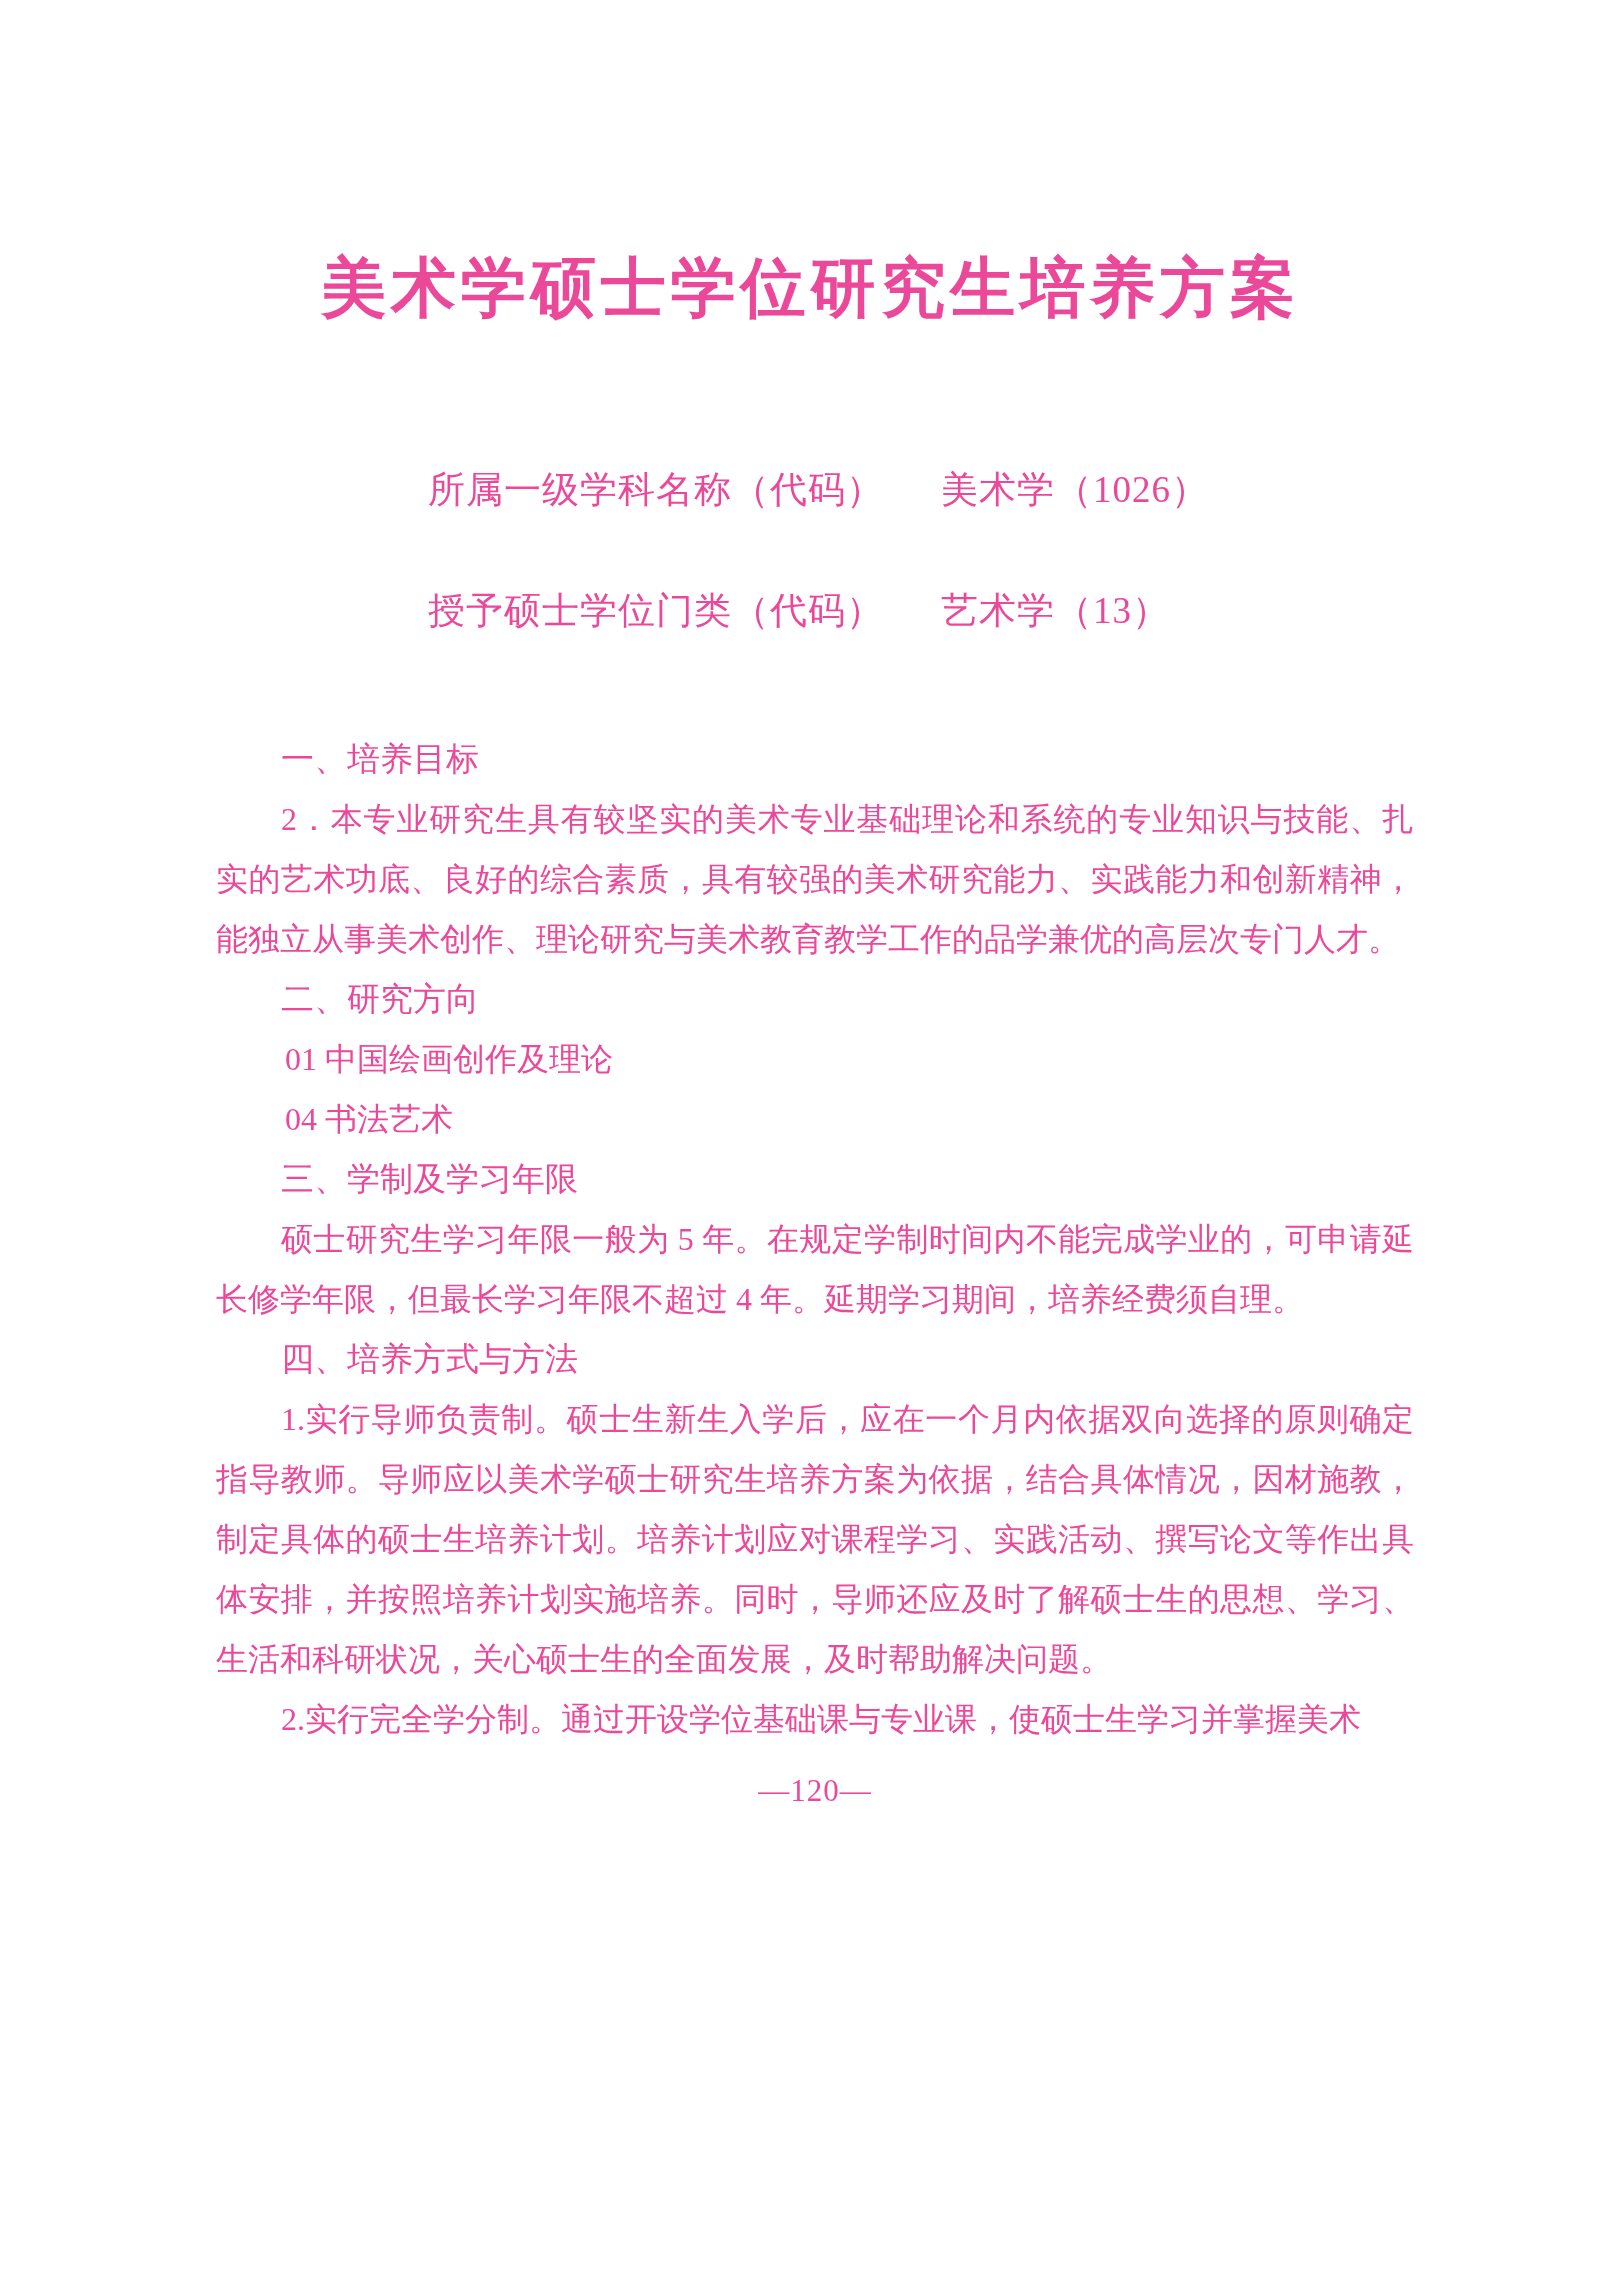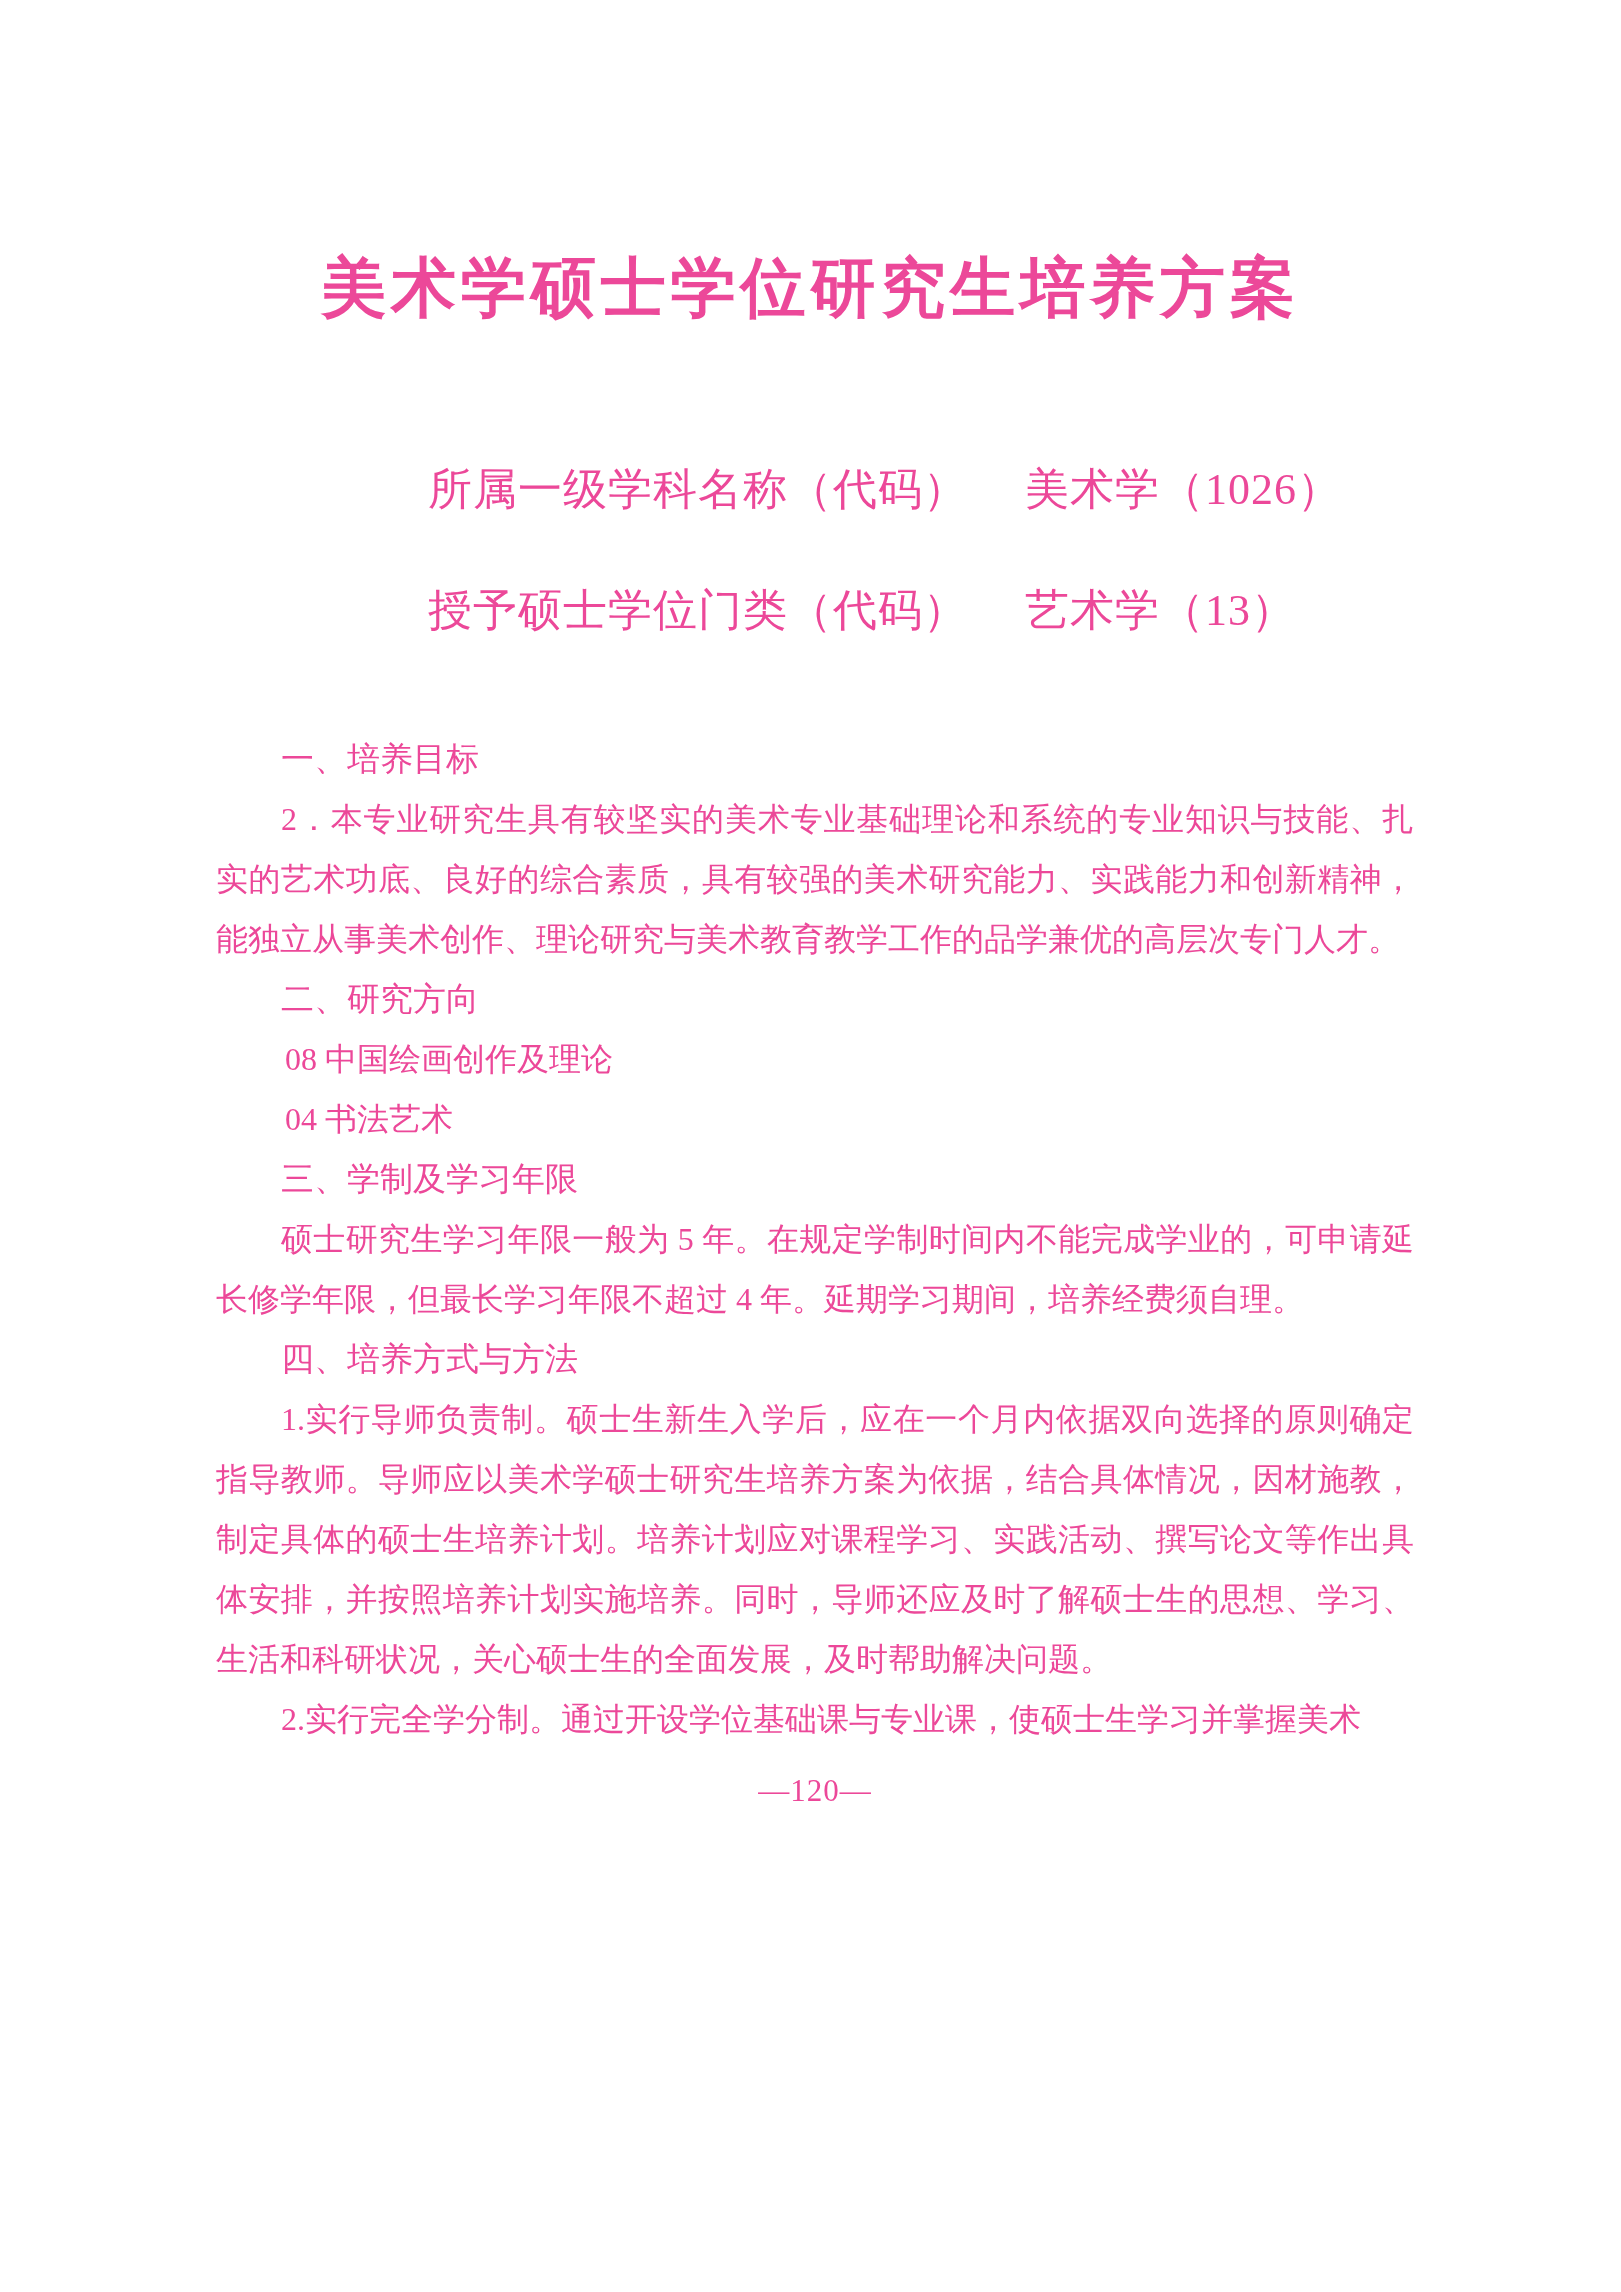--- a/index.html
+++ b/index.html
@@ -22,21 +22,21 @@
     text-align: center;
     font-family: "Liberation Sans", sans-serif;
     font-weight: bold;
     font-size: 65px;
     line-height: 86px;
     letter-spacing: 4.9px;
   }
   .field-row {
     display: flex;
     margin-left: 428px;
-    font-size: 44px;
+    font-size: 37px;
     line-height: 55px;
     letter-spacing: 1px;
     white-space: nowrap;
   }
   .field-row.first  { margin-top: 131px; }
   .field-row.second { margin-top: 66px; }
   .field-gap {
     width: 57px;
     flex: 0 0 auto;
   }
@@ -84,21 +84,21 @@
     <span class="field-gap"></span>
     <span>艺术学（13）</span>
   </div>
 
   <div class="content">
 
     <div class="sec-heading">一、培养目标</div>
     <p class="para">2．本专业研究生具有较坚实的美术专业基础理论和系统的专业知识与技能、扎实的艺术功底、良好的综合素质，具有较强的美术研究能力、实践能力和创新精神，能独立从事美术创作、理论研究与美术教育教学工作的品学兼优的高层次专门人才。</p>
 
     <div class="sec-heading">二、研究方向</div>
-    <div class="list-line">08 中国绘画创作及理论</div>
+    <div class="list-line">01 中国绘画创作及理论</div>
     <div class="list-line">04 书法艺术</div>
 
     <div class="sec-heading">三、学制及学习年限</div>
     <p class="para">硕士研究生学习年限一般为 5 年。在规定学制时间内不能完成学业的，可申请延长修学年限，但最长学习年限不超过 4 年。延期学习期间，培养经费须自理。</p>
 
     <div class="sec-heading">四、培养方式与方法</div>
     <p class="para">1.实行导师负责制。硕士生新生入学后，应在一个月内依据双向选择的原则确定指导教师。导师应以美术学硕士研究生培养方案为依据，结合具体情况，因材施教，制定具体的硕士生培养计划。培养计划应对课程学习、实践活动、撰写论文等作出具体安排，并按照培养计划实施培养。同时，导师还应及时了解硕士生的思想、学习、生活和科研状况，关心硕士生的全面发展，及时帮助解决问题。</p>
     <p class="para">2.实行完全学分制。通过开设学位基础课与专业课，使硕士生学习并掌握美术</p>
 
     <div class="page-num">—120—</div>

